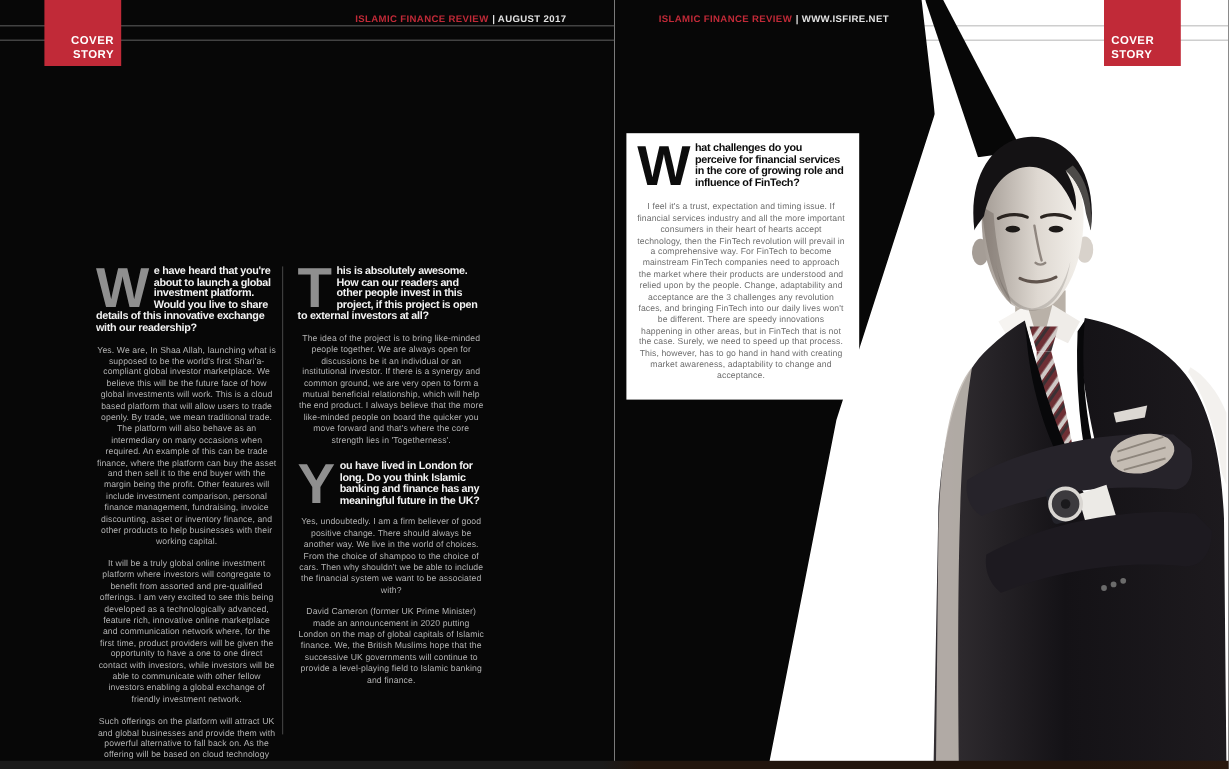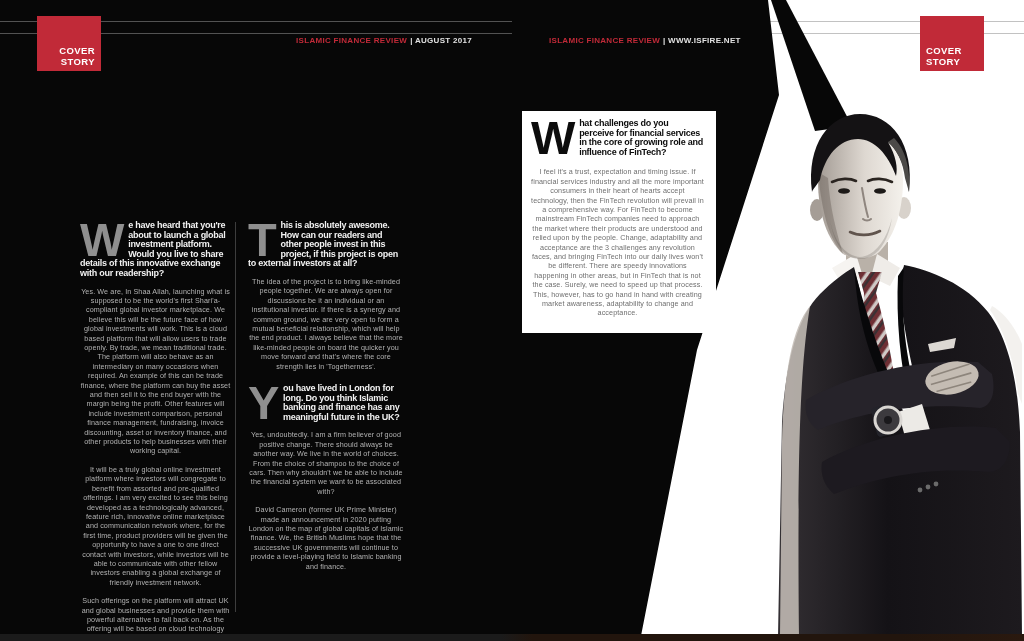--- a/index.html
+++ b/index.html
@@ -12,25 +12,25 @@
   #right-page{left:512px;background:#ffffff;}
   
   .hairline{position:absolute;left:0;width:1024px;height:1px;background:#8f8f8f;opacity:.55;z-index:1;}
   
   .blk{position:absolute;top:0;left:0;width:512px;height:641px;background:#070707;z-index:2;}
   #black-mass{clip-path:polygon(0px 0px,256px 0px,267px 95px,185px 350px,128px 641px,0px 641px);}
   #black-slash{clip-path:polygon(259px 0px,274px 0px,340px 126px,303px 131px);}
   
   .badge{position:absolute;top:0;width:64px;height:55px;background:var(--accent,#c12a38);z-index:6;
          display:flex;flex-direction:column;justify-content:flex-end;padding:4px 6px;
-         color:#fff;font-weight:bold;font-size:9.5px;line-height:10.5px;letter-spacing:.4px;margin-top:16px;}
+         color:#fff;font-weight:bold;font-size:9.5px;line-height:10.5px;letter-spacing:.4px;}
   #left-badge{left:37px;align-items:flex-end;text-align:right;}
   #right-badge{left:408px;align-items:flex-start;text-align:left;}
   
-  .runhead{position:absolute;top:36px;z-index:5;font-size:8px;font-weight:bold;letter-spacing:.3px;white-space:nowrap;text-align:right;}
+  .runhead{position:absolute;top:11px;z-index:5;font-size:8px;font-weight:bold;letter-spacing:.3px;white-space:nowrap;text-align:right;}
   .runhead .brand{color:var(--accent,#c12a38);}
   .runhead .rest{color:#e2e2e2;margin-left:3px;}
   #left-runhead{right:40px;}
   #right-runhead{left:37px;}
   
   #pull-quote{position:absolute;left:76px;top:112px;width:312px;z-index:3;
               text-align:center;color:#d6d6d6;font-size:13.5px;line-height:16px;letter-spacing:.4px;font-weight:400;}
   
   .col{position:absolute;top:221px;z-index:3;}
   #col-1{left:80px;width:151px;}

